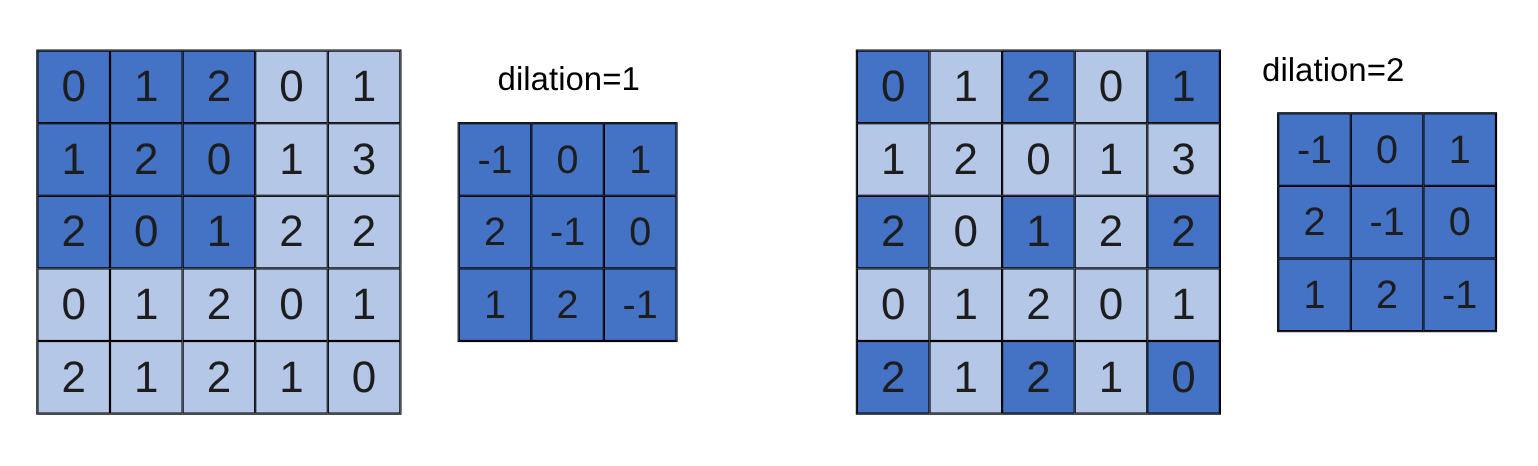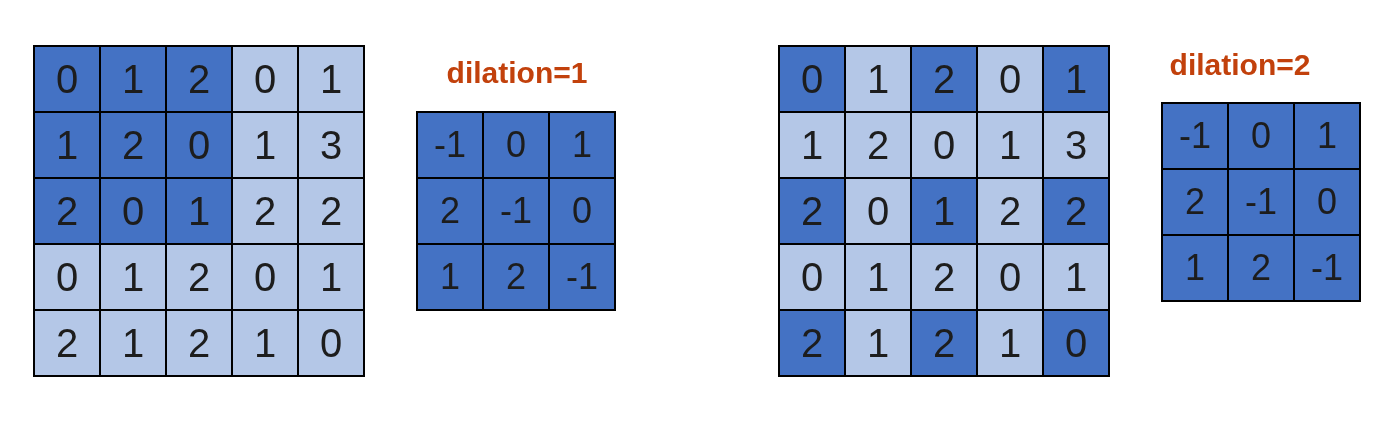--- a/index.html
+++ b/index.html
@@ -38,30 +38,30 @@
     line-height: 1;
     color: #1d1d1d;
     box-sizing: border-box;
   }
   .grid3 .cell { font-size: 36px; }
   .cell.dark  { background: var(--dark, #4472C4); }
   .cell.light { background: var(--light, #B4C7E7); }
   .kernel-title {
     position: absolute;
     text-align: center;
-    font-weight: bold;
+    font-weight: normal;
     font-size: 30px;
-    color: #c2410c;
+    color: #000000;
     white-space: nowrap;
   }
   .pos-left-grid  { left: 33px;   top: 45px;  }
   .pos-title1     { left: 416px;  top: 56px;  width: 202px; }
   .pos-kernel1    { left: 416px;  top: 111px; }
   .pos-right-grid { left: 778px;  top: 45px;  }
-  .pos-title2     { left: 1140px; top: 48px;  width: 200px; }
+  .pos-title2     { left: 1112px; top: 48px;  width: 200px; }
   .pos-kernel2    { left: 1161px; top: 102px; }
 </style>
 </head>
 <body>
 
 <div class="canvas">
 
   <div class="grid grid5 pos-left-grid">
       <div class="cell dark">0</div>
       <div class="cell dark">1</div>

